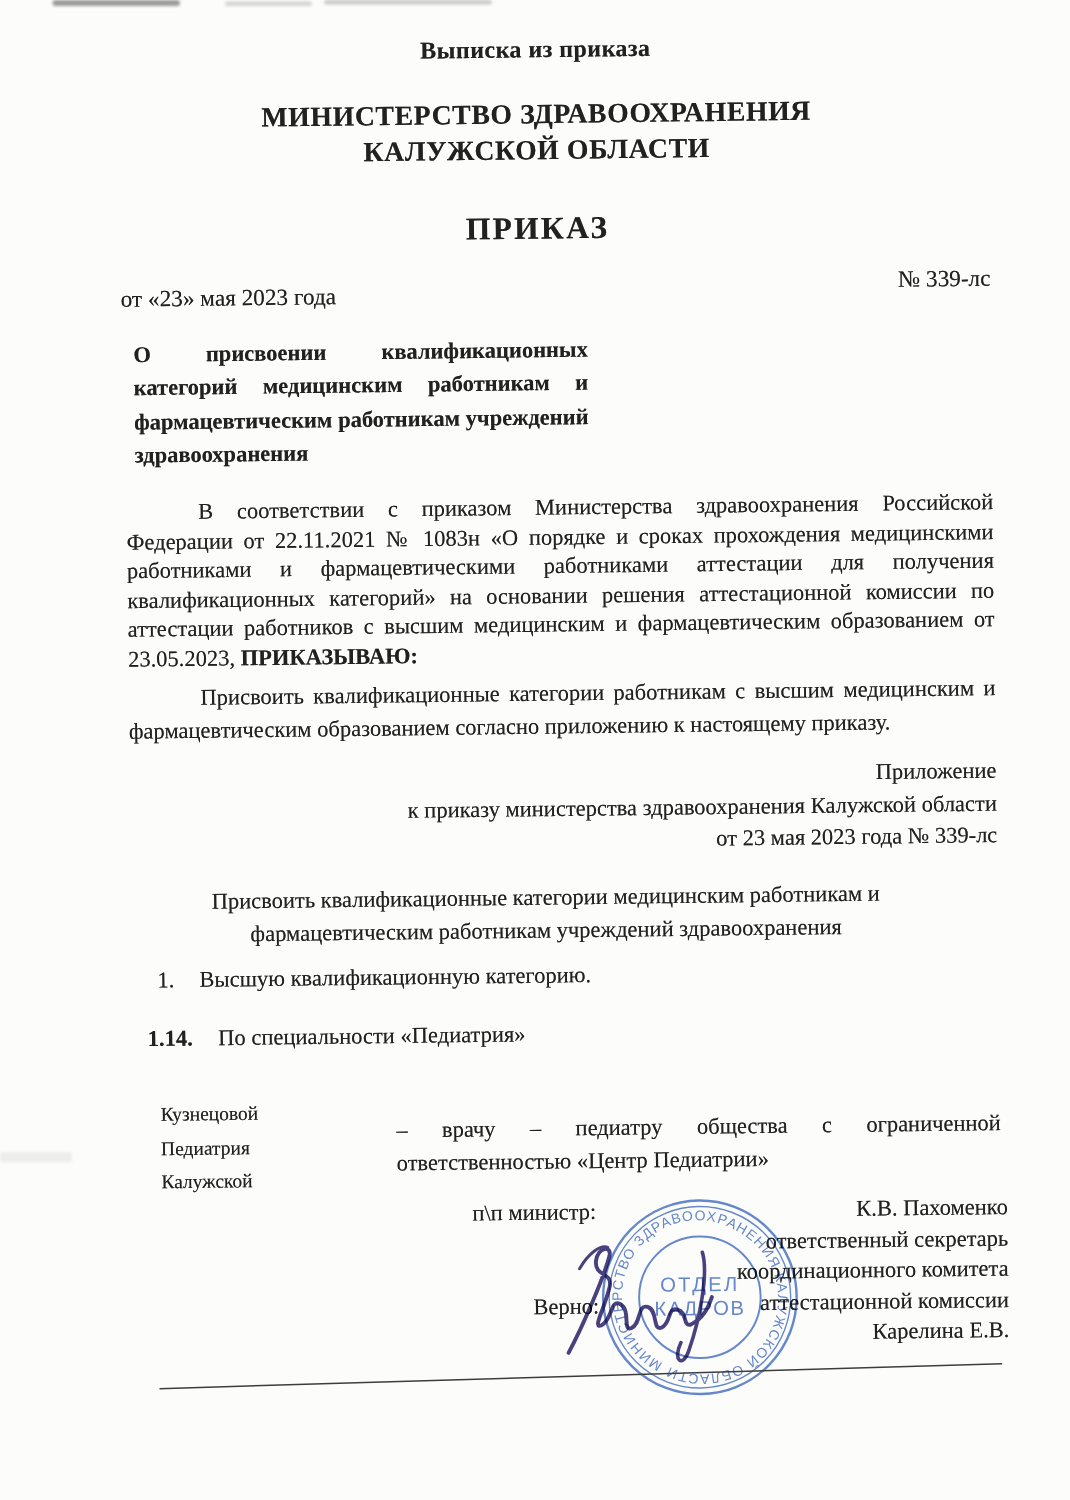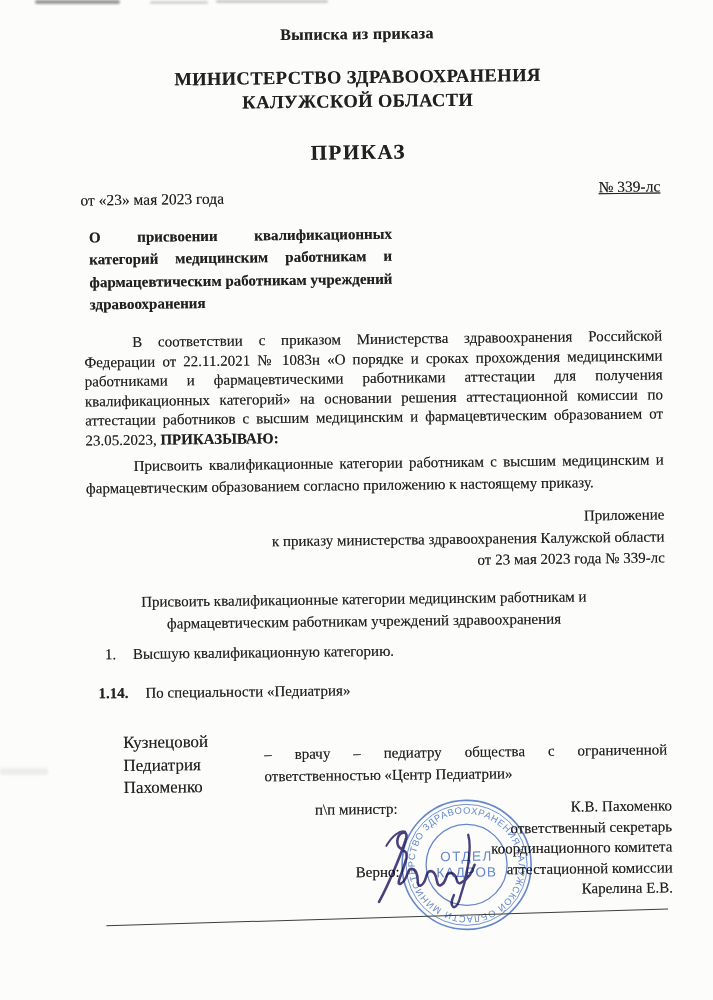--- a/index.html
+++ b/index.html
@@ -12,34 +12,34 @@
   .skew{position:absolute;inset:0;transform:rotate(-0.7deg);transform-origin:40px 0;}
   .abs{position:absolute;}
   .ctr{left:0;width:713px;text-align:center;}
   .b{font-weight:bold;}
   .t{ text-shadow:0 0 .4px rgba(20,20,20,.55); }
 
   .type-label{top:29px;font-size:16px;letter-spacing:.3px;}
   .ministry{top:69px;font-size:18.5px;line-height:24px;letter-spacing:.4px;}
   .order-word{top:144px;font-size:21px;letter-spacing:1.5px;}
   .date-row{top:192px;left:78px;right:55px;display:flex;justify-content:space-between;align-items:flex-end;font-size:15.5px;}
-  .date-row .num{position:relative;top:-7px;text-decoration:underline;}
+  .date-row .num{position:relative;top:-7px;}
 
   .subject{top:227px;left:86px;width:303px;font-size:15px;line-height:22.3px;text-align:justify;}
   .preamble{top:319px;left:80px;width:578px;font-size:15px;line-height:19.6px;text-align:justify;text-indent:48px;}
   .resolution{top:442px;left:80px;width:578px;font-size:15px;line-height:21.5px;text-align:justify;text-indent:48px;}
 
   .annex-ref{top:512px;left:200px;width:458px;font-size:15px;line-height:21.5px;text-align:right;}
   .annex-heading{top:592px;font-size:15px;line-height:22px;}
 
   .item{font-size:15px;display:flex;}
   .item-1{top:647px;left:97px;}  .item-1 .n{width:28px;}
   .item-114{top:686px;left:90px;}.item-114 .n{width:47px;font-weight:bold;}
 
-  .award-names{top:733px;left:114px;font-size:17px;line-height:22.6px;}
+  .award-names{top:733px;left:98px;font-size:13px;line-height:22.6px;}
   .award-pos{top:731px;left:255px;width:403px;font-size:15px;line-height:22px;text-align:justify;}
 
   .pp-min{top:805px;left:305px;font-size:15px;}
   .verno{top:868px;left:345px;font-size:15px;}
   .sign-right{top:803px;left:410px;width:252px;font-size:15px;line-height:20.6px;text-align:right;}
 
   .stamp{top:802px;left:388px;width:136px;height:136px;opacity:.85;mix-blend-mode:multiply;}
   .stamp text{font-family:"Liberation Sans","DejaVu Sans",sans-serif;fill:#4a72c2;}
   .sig{top:818px;left:340px;width:160px;height:105px;mix-blend-mode:multiply;}
 
@@ -99,21 +99,21 @@
     </div>
 
     <div class="abs t item item-114">
       <span class="n">1.14.</span>
       <span>По специальности «Педиатрия»</span>
     </div>
 
     <div class="abs t award-names">
       <div>Кузнецовой</div>
       <div>Педиатрия</div>
-      <div>Пахоменко</div>
+      <div>Калужской</div>
     </div>
 
     <p class="abs t award-pos">– врачу – педиатру общества с ограниченной ответственностью «Центр Педиатрии»</p>
 
     <div class="abs t pp-min">п\п министр:</div>
     <div class="abs t verno">Верно:</div>
 
     <div class="abs t sign-right">
       <div>К.В. Пахоменко</div>
       <div>ответственный секретарь</div>

